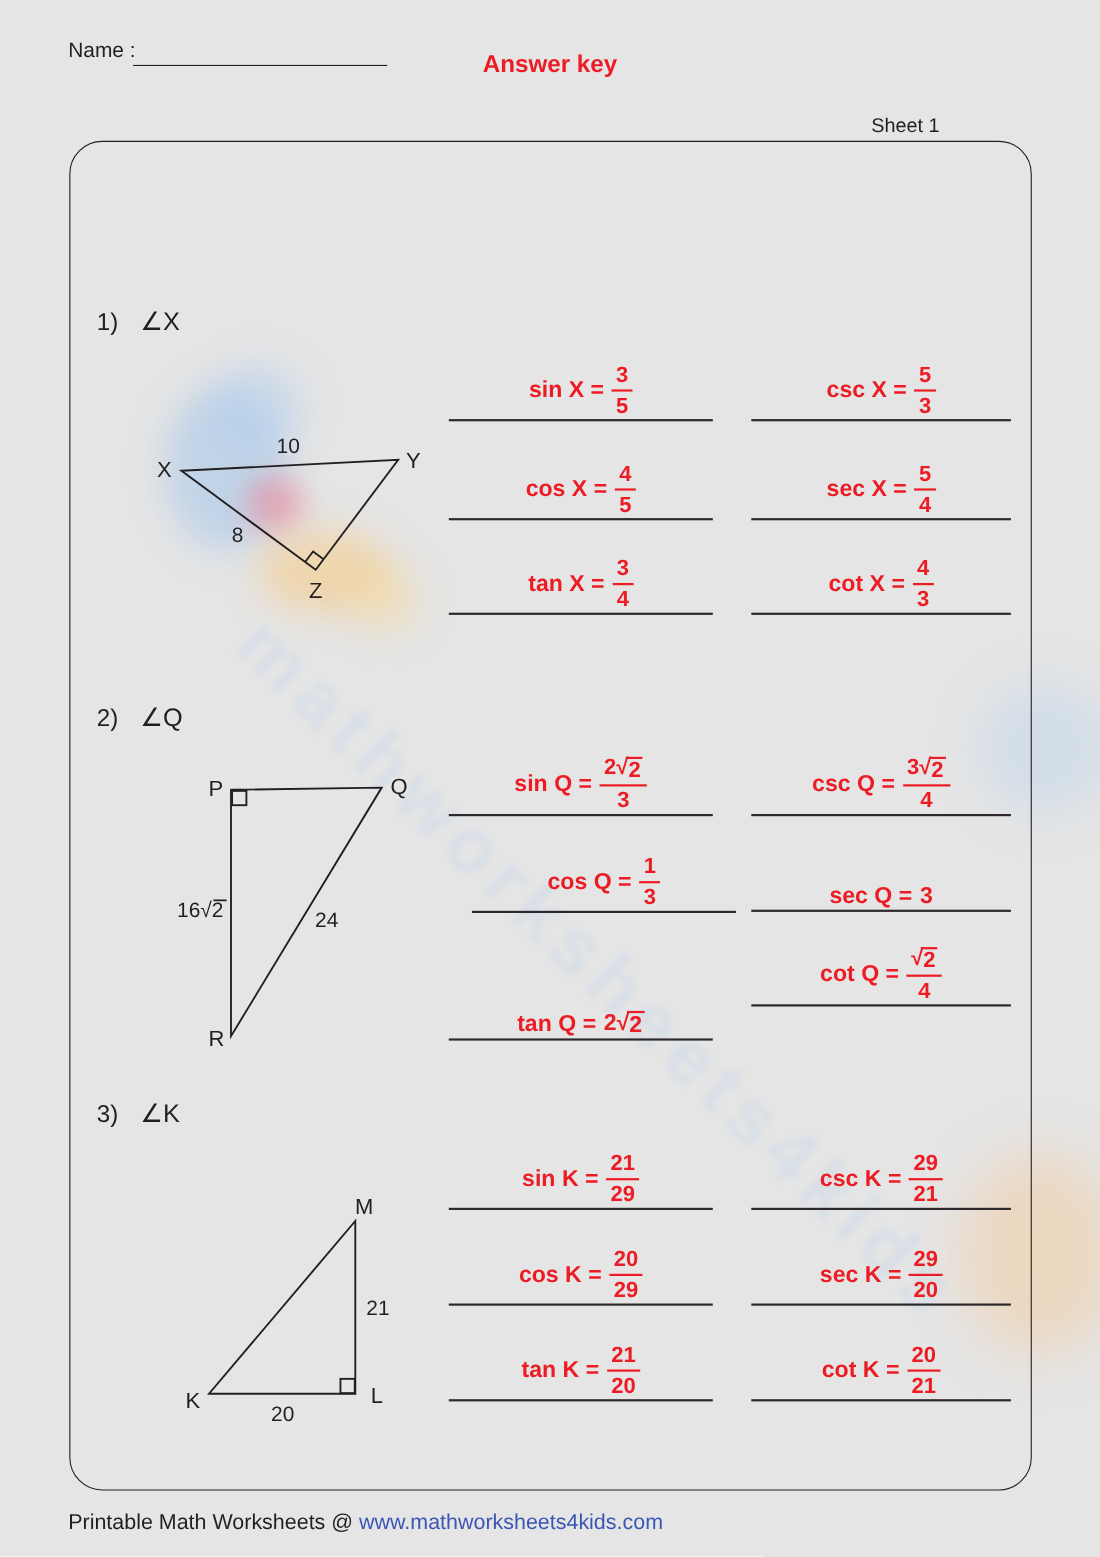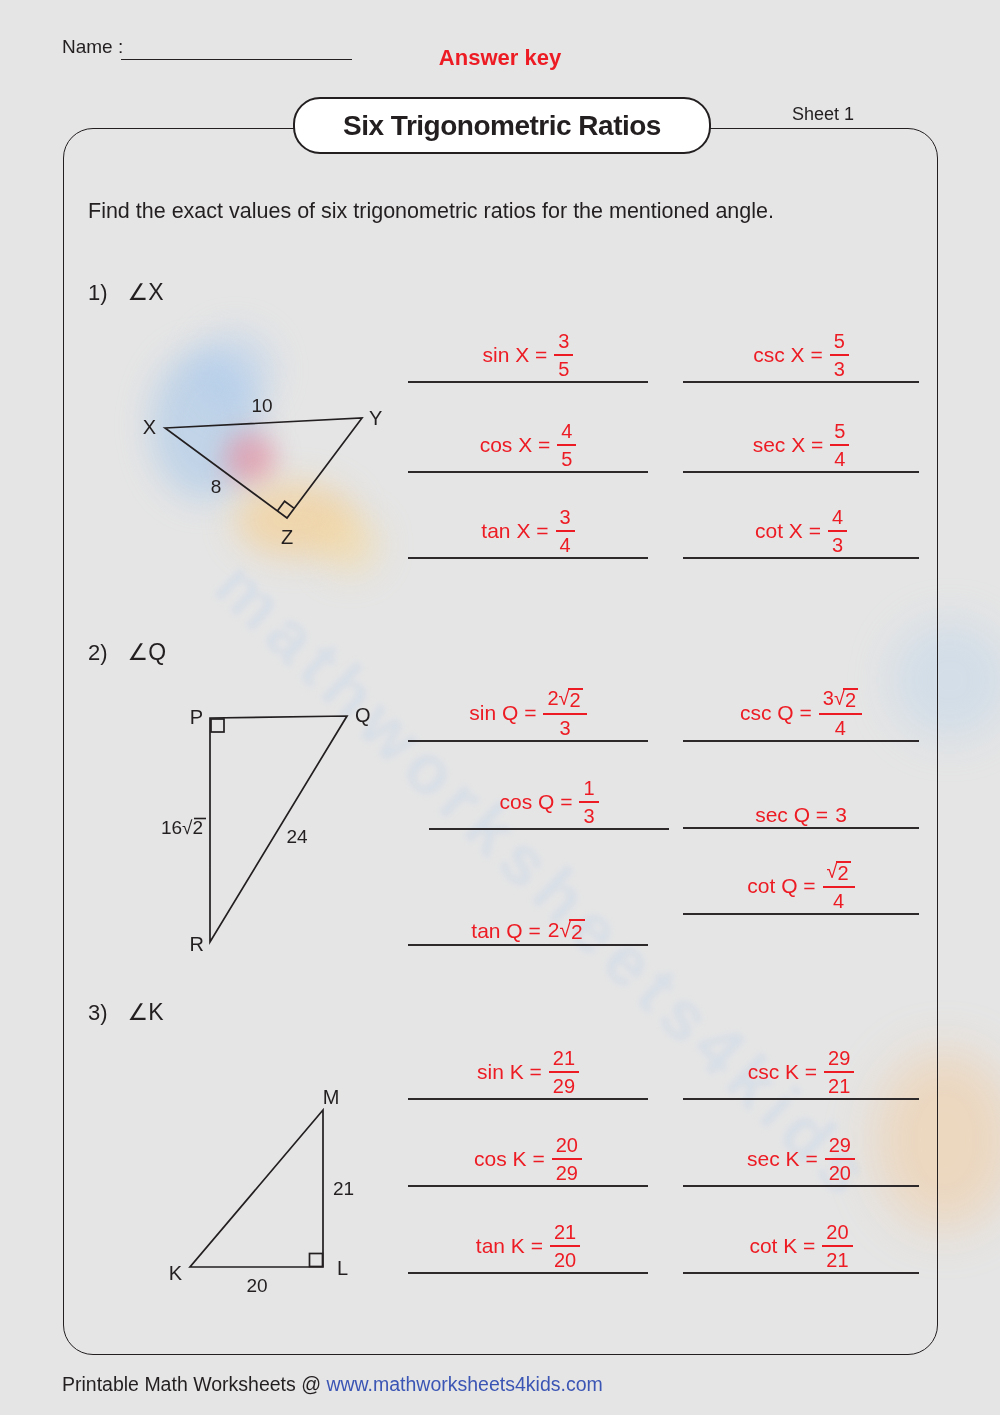--- a/index.html
+++ b/index.html
@@ -42,21 +42,21 @@
   .blob.b7{left:890px;top:620px;width:120px;height:120px;background:rgba(170,205,240,.3);filter:blur(20px);}
   
   svg{position:absolute;overflow:visible;z-index:1;}
   .tri{fill:none;stroke:var(--ink);stroke-width:1.7px;stroke-linejoin:miter;}
   .vtx{font-size:20px;fill:var(--ink);}
   .side{font-size:19px;fill:var(--ink);}
   
   .ans{position:absolute;height:70px;border-bottom:2px solid #2d292a;
     display:flex;flex-direction:column;z-index:2;}
   .expr{margin-top:auto;margin-bottom:2px;display:flex;align-items:center;justify-content:center;
-    gap:7px;color:var(--red);font-weight:400;font-size:21px;line-height:1;}
+    gap:7px;color:var(--red);font-weight:700;font-size:21px;line-height:1;}
   .frac{display:inline-flex;flex-direction:column;align-items:center;font-size:20px;line-height:1;}
   .num{display:inline-flex;align-items:flex-start;border-bottom:2.2px solid var(--red);padding:1px 4px 3px;}
   .den{padding-top:3px;}
   .ival{display:inline-flex;align-items:flex-start;}
   .rad{display:inline-flex;align-items:flex-start;}
   .rad::before{content:"√";}
   .rad-val{border-top:2.2px solid currentColor;padding:0 2px;margin-left:-2px;}
   
   .footer{position:absolute;left:62px;top:1373px;font-size:19.5px;z-index:2;}
   .footer a{color:var(--blue);text-decoration:none;}
@@ -73,22 +73,20 @@
   <div class="blob b5"></div>
   <div class="blob b6"></div>
   <div class="blob b7"></div>
   <div class="wm-text">mathworksheets4kids</div>
 
   <div class="name-label">Name :</div>
   <div class="name-line"></div>
   <div class="answer-key">Answer key</div>
   <div class="sheet">Sheet 1</div>
   <div class="outer-box"></div>
-  <div class="title-pill">Six Trigonometric Ratios</div>
-  <div class="instruction">Find the exact values of six trigonometric ratios for the mentioned angle.</div>
 
   <div class="plabel" style="left:88px;top:279px">
     <span>1)</span>
     <span class="angle">∠X</span>
   </div>
 
   <svg style="left:130px;top:395px" width="260" height="155" viewBox="130 395 260 155">
     <polygon class="tri" points="165,428 362,418 287,518"></polygon>
     <polyline class="tri" points="277.4,510.9 284.6,501.3 294.2,508.4"></polyline>
     <text class="vtx" x="156" y="434" text-anchor="end">X</text>

